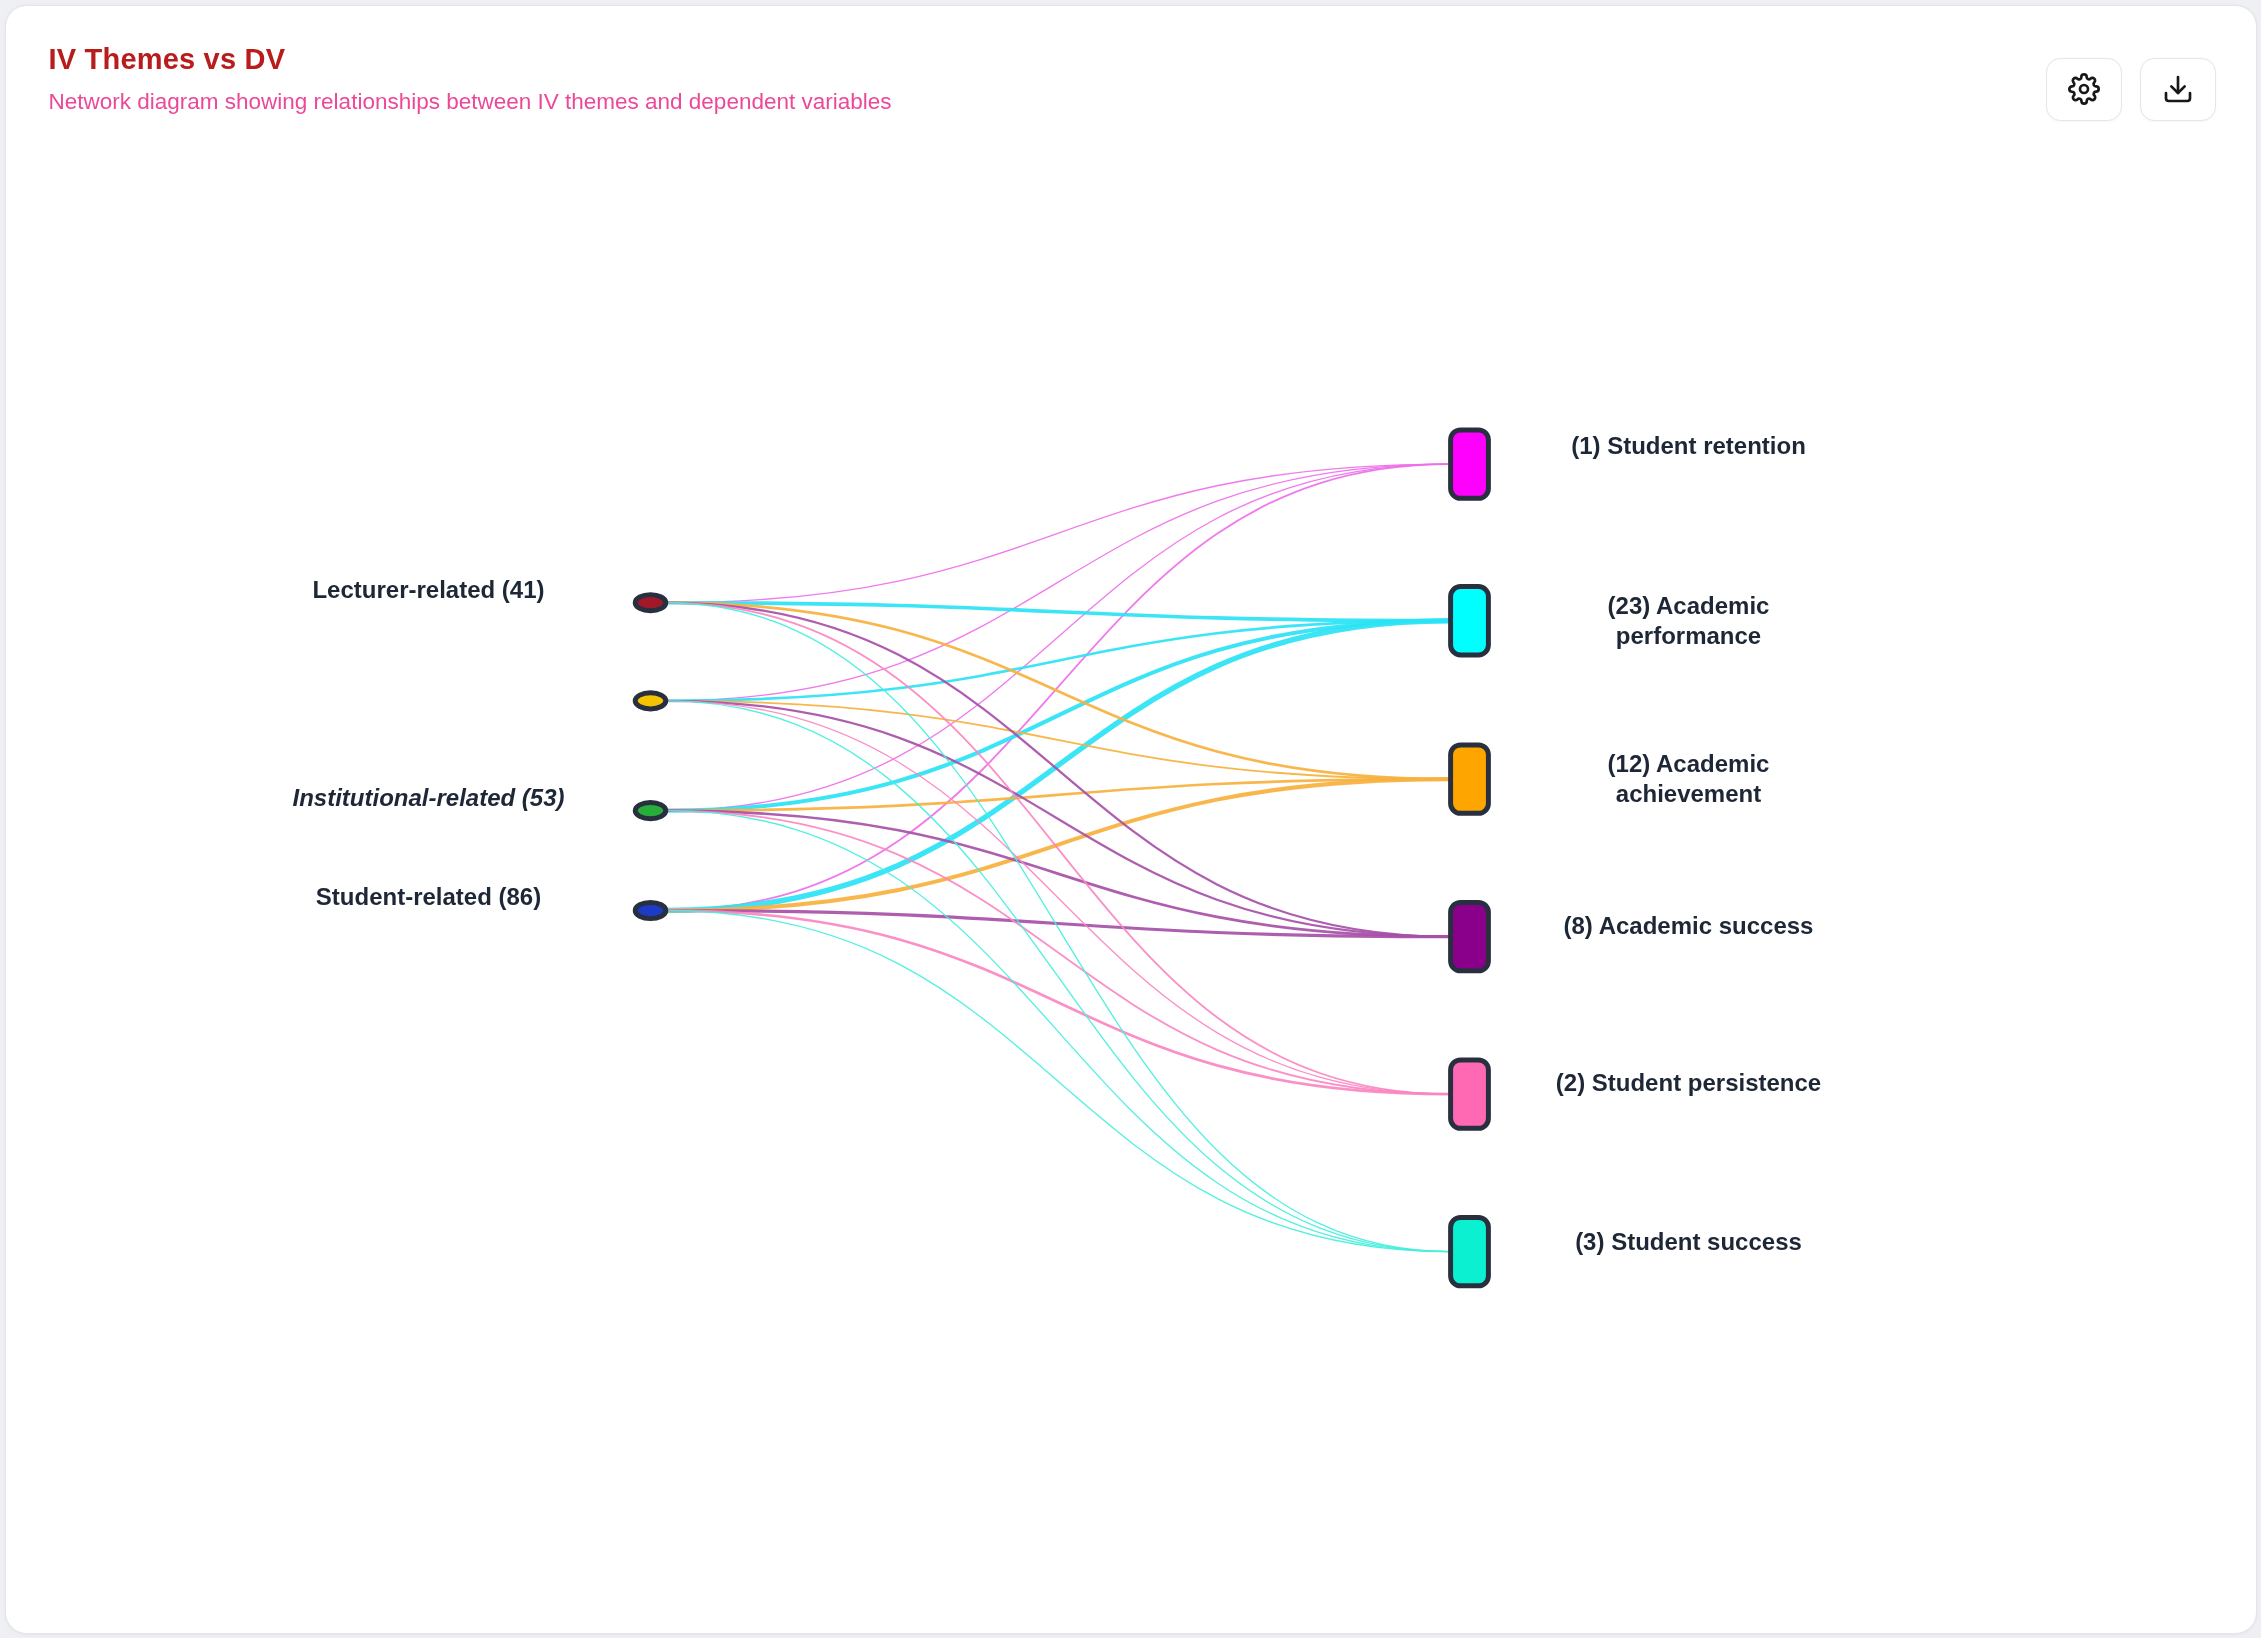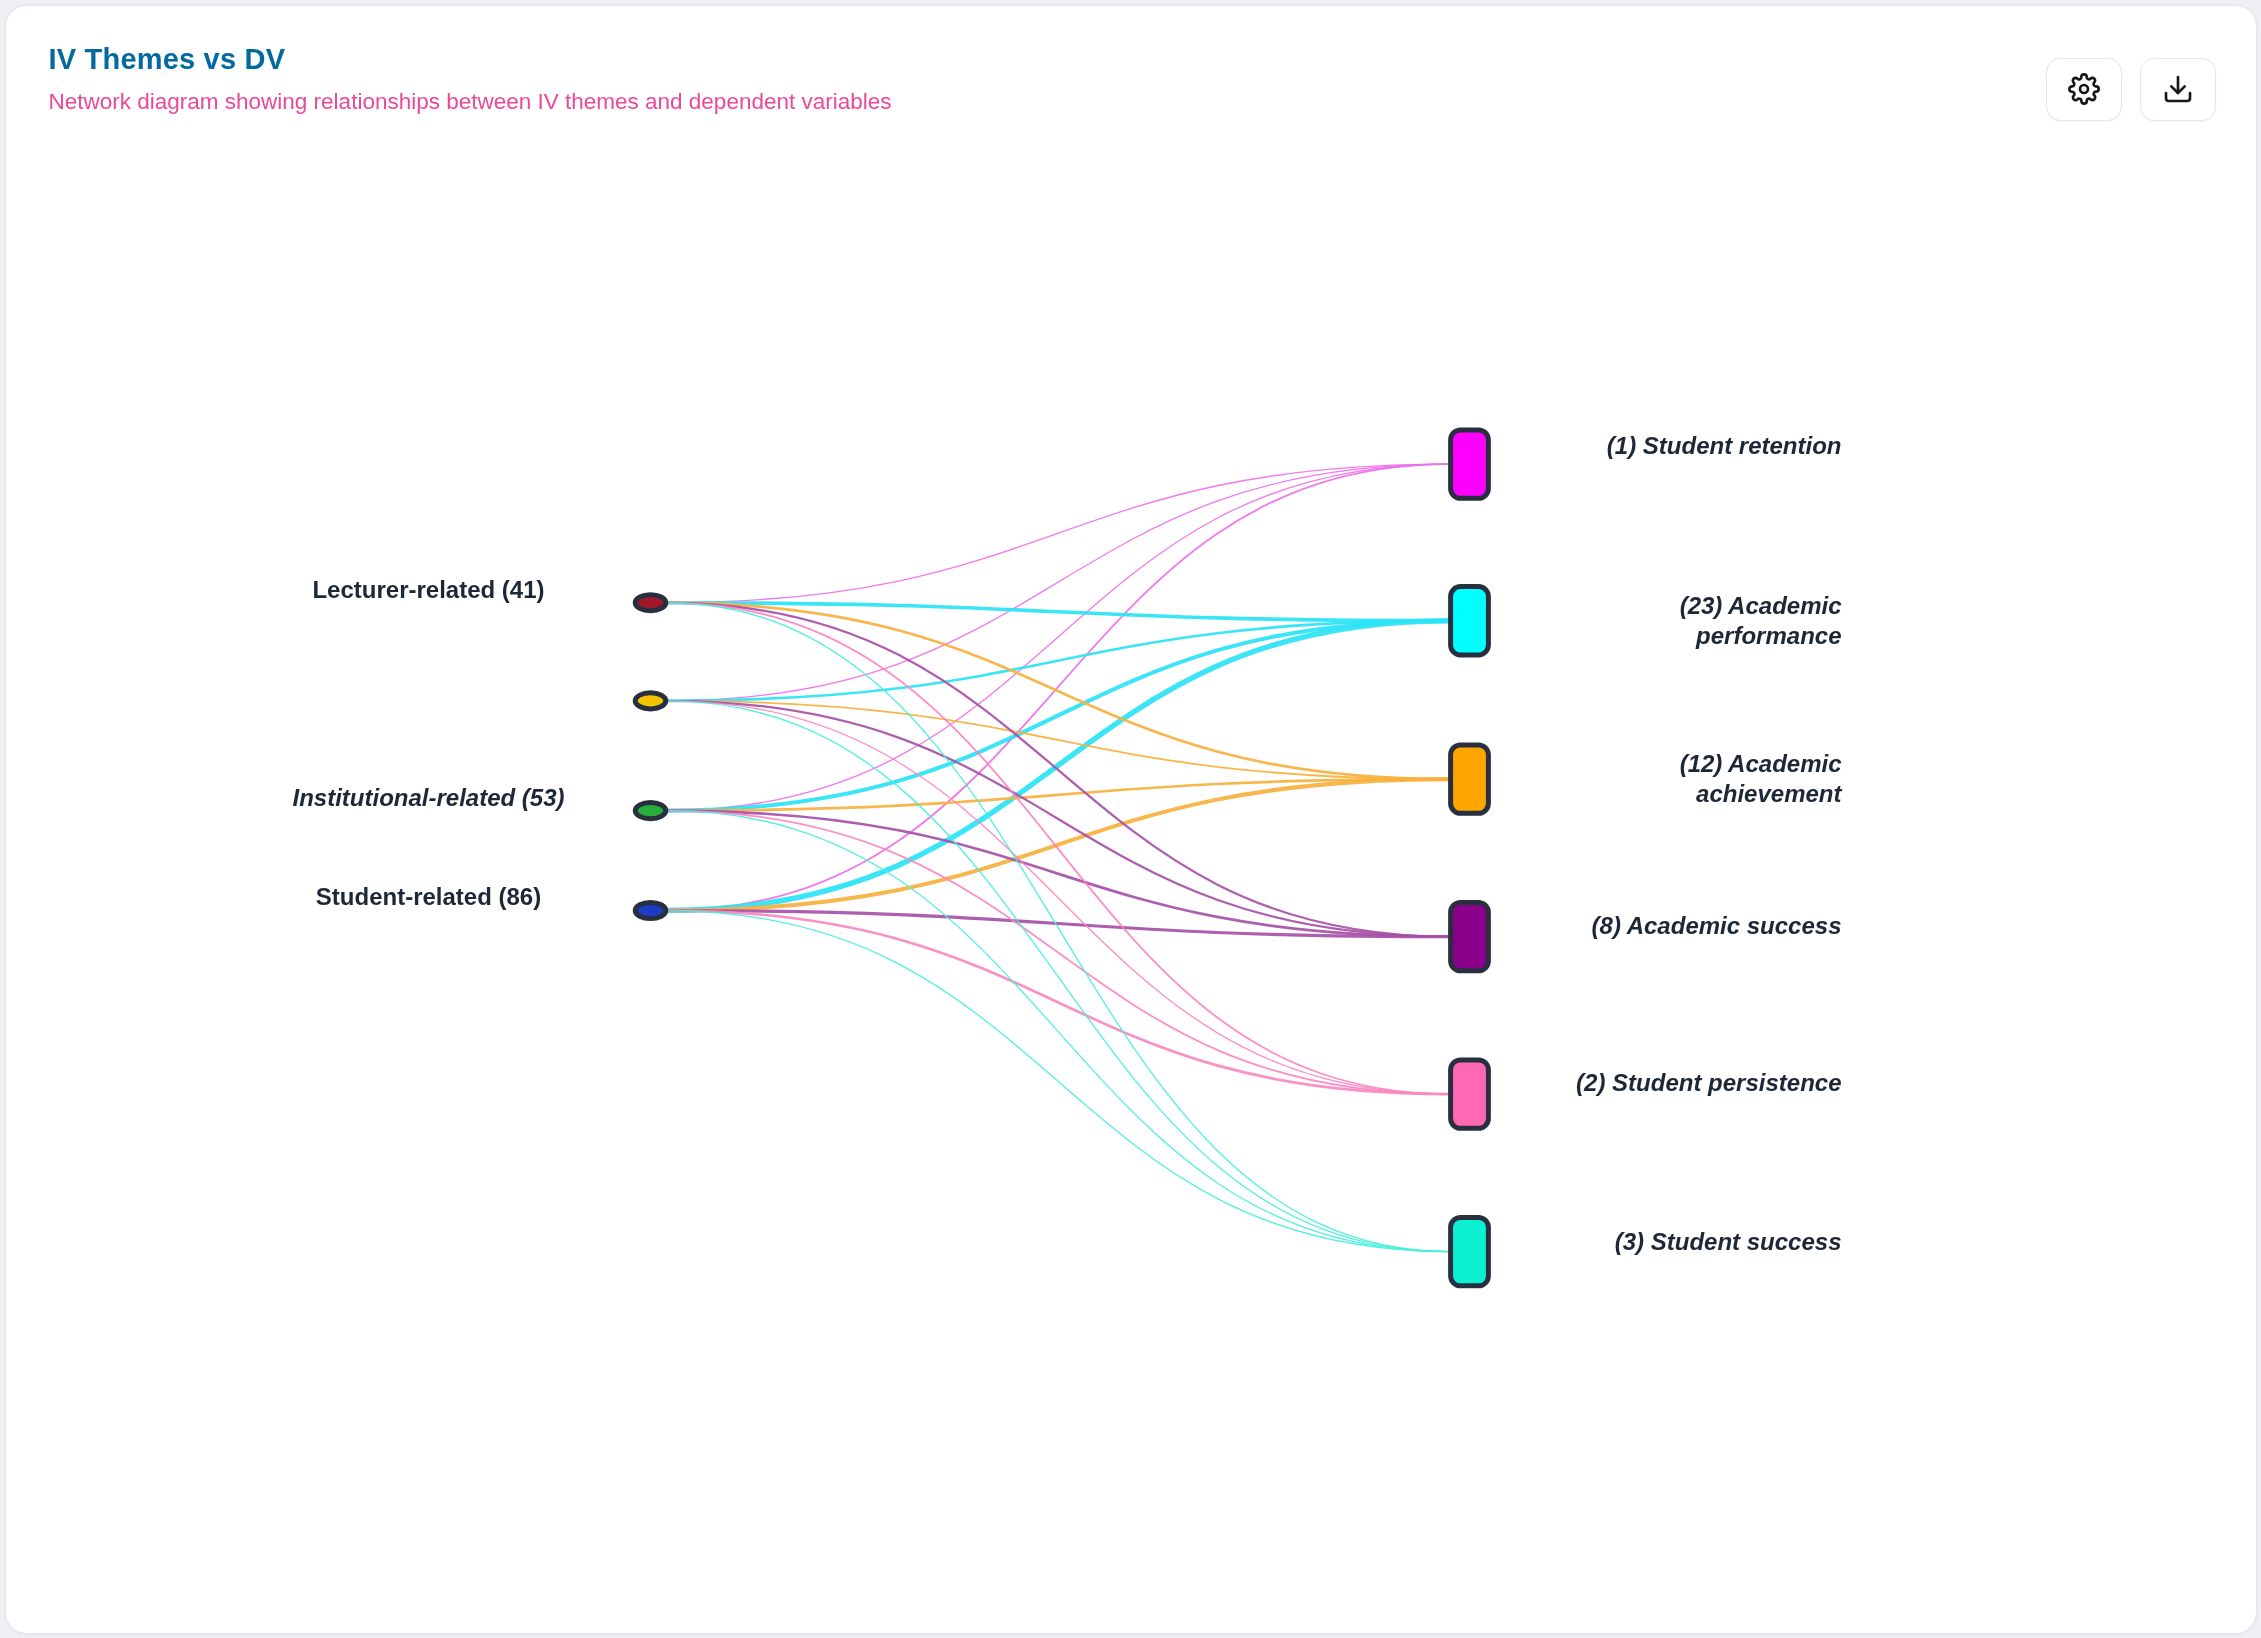--- a/index.html
+++ b/index.html
@@ -4,38 +4,38 @@
 <style>
   html,body{margin:0;padding:0;background:#eef0f3;font-family:"Liberation Sans",sans-serif;}
   .stage{position:relative;width:2261px;height:1638px;}
   .card{
     position:absolute;left:4.5px;top:4.5px;right:4.5px;bottom:4.5px;
     background:#ffffff;border:1.8px solid #e3e5e9;border-radius:21.6px;
     box-shadow:0 0.9px 3.6px rgba(0,0,0,.05);
     overflow:hidden;
   }
   .header{position:absolute;left:43px;top:36px;right:40px;}
-  .title{margin:0;font-size:29px;line-height:1.2;font-weight:bold;color:#0369a1;letter-spacing:0.2px;}
+  .title{margin:0;font-size:29px;line-height:1.2;font-weight:bold;color:#b91c1c;letter-spacing:0.2px;}
   .subtitle{margin:12.6px 0 0 0;font-size:22.5px;color:#ec4899;font-weight:400;}
   .toolbar{position:absolute;top:16px;right:0;display:flex;gap:18px;}
   .icon-btn{
     width:76px;height:63px;background:#fff;border:1.8px solid #e4e6ea;border-radius:14.4px;
     display:flex;align-items:center;justify-content:center;cursor:pointer;
     box-shadow:0 0.9px 1.8px rgba(0,0,0,.04);padding:0;
   }
   .icon-btn svg{width:32px;height:32px;stroke:#17181a;fill:none;stroke-width:2;stroke-linecap:round;stroke-linejoin:round;}
   .diagram{position:absolute;left:0;top:0;width:2261px;height:1638px;}
   .diagram svg{position:absolute;left:0;top:0;}
   .node-label{
     position:absolute;transform:translateY(-50%);
     font-size:24px;font-weight:600;color:#1e2736;line-height:1.26;
     white-space:pre-line;
   }
   .src-label{left:252px;width:342px;text-align:center;}
-  .tgt-label{left:1530px;width:306px;text-align:right;font-style:italic;}
+  .tgt-label{left:1530px;width:306px;text-align:center;}
 </style>
 </head>
 <body>
 
 <div class="stage">
   <div class="card">
 
     <div class="header">
       <h1 class="title">IV Themes vs DV</h1>
       <p class="subtitle">Network diagram showing relationships between IV themes and dependent variables</p>

